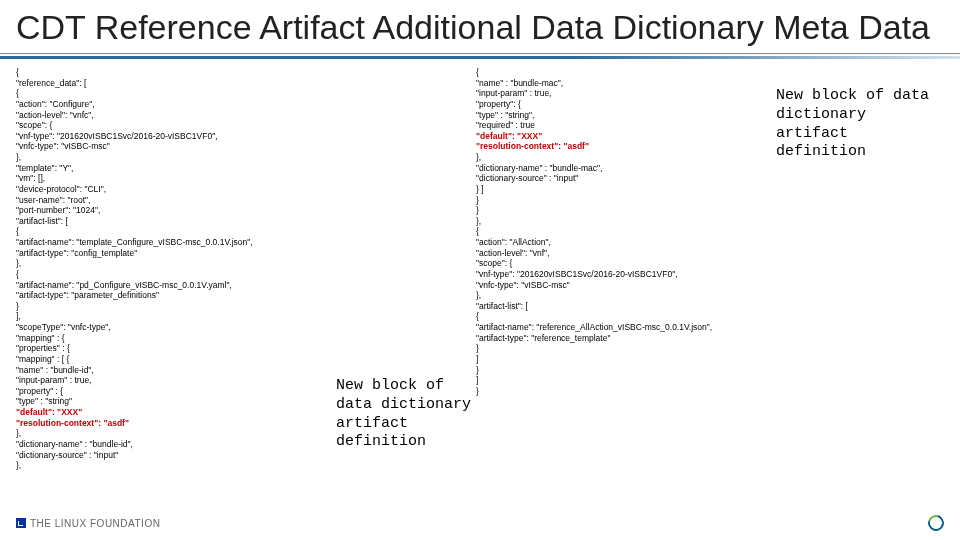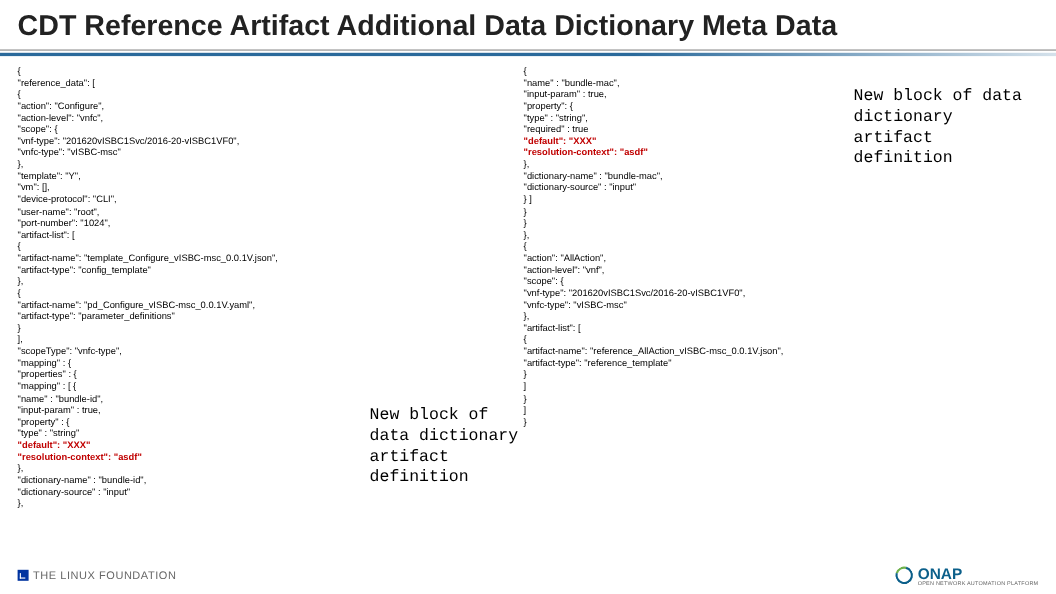--- a/index.html
+++ b/index.html
@@ -9,22 +9,22 @@
     font-family: Arial, Helvetica, sans-serif;
     background: #fff;
     position: relative;
     overflow: hidden;
   }
   .title-bar {
     padding: 8px 16px 6px 16px;
     border-bottom: 1px solid #888;
   }
   .title-bar h1 {
-    font-size: 26px;
-    font-weight: 700;
+    font-size: 34px;
+    font-weight: 400;
     color: #222;
     white-space: nowrap;
   }
   .accent-line {
     height: 3px;
     background: linear-gradient(to right, #2b6a9b 0%, #2b6a9b 60%, rgba(43,106,155,0.2) 100%);
     margin-top: 2px;
   }
   .content {
     display: flex;
@@ -192,18 +192,14 @@
   </div>
 </div>
 
 <div class="footer">
   <div class="lf-logo">
     <span class="lf-square"></span>
     <span>THE LINUX FOUNDATION</span>
   </div>
   <div class="onap-logo">
     <span class="onap-ring"></span>
-    <span>
-      <span>ONAP</span>
-      <span class="onap-sub">OPEN NETWORK AUTOMATION PLATFORM</span>
-    </span>
   </div>
 </div>
 
 </body></html>

